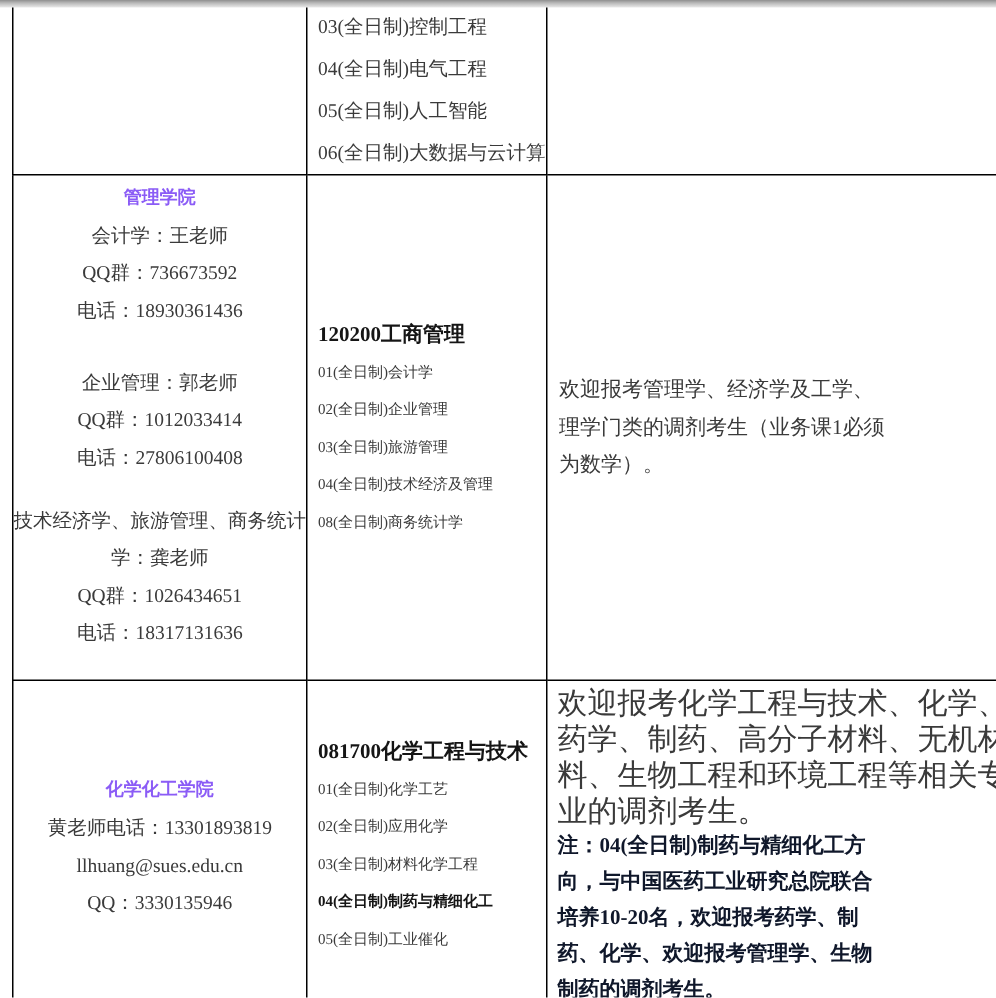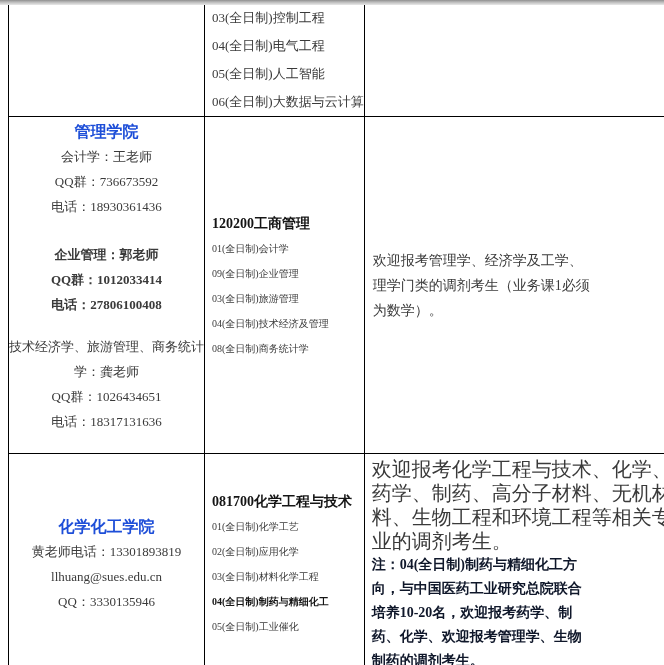--- a/index.html
+++ b/index.html
@@ -27,23 +27,23 @@
   tr.r3 td{height:218px;}
 
   .prog-list-top{padding:4px 0 0 7px;}
   .prog-list-top .prog-line{line-height:28px;font-size:13px;}
 
   .prog-line{line-height:25px;font-size:10px;white-space:nowrap;}
   .prog-heading{line-height:25px;font-size:14px;font-weight:bold;color:#151515;white-space:nowrap;}
   .bold-item{font-weight:bold;color:#151515;}
 
   .college-cell{ text-align:center;padding-top:2px; }
-  .college-name{ color:#1d4ed8;font-weight:bold;font-size:16px;line-height:25px; }
+  .college-name{ color:#8b5cf6;font-weight:bold;font-size:12px;line-height:25px; }
   .contact-line{ line-height:25px;font-size:13px;white-space:nowrap; }
-  .block-2{margin-top:23px;font-weight:bold;}
+  .block-2{margin-top:23px;}
   .block-3{margin-top:17px;}
 
   .vcenter{height:100%;display:flex;flex-direction:column;justify-content:center;}
   .hcenter{text-align:center;}
 
   .r2-progs{padding:94px 0 0 7px;}
   .r3-progs{padding-left:7px;}
 
   .note-cell-mid{padding:0 6px 0 8px;}
   .note-line{line-height:25px;font-size:14px;white-space:nowrap;}
@@ -89,21 +89,21 @@
         <div class="contact-line">技术经济学、旅游管理、商务统计</div>
         <div class="contact-line">学：龚老师</div>
         <div class="contact-line">QQ群：1026434651</div>
         <div class="contact-line">电话：18317131636</div>
       </div>
     </td>
     <td class="c2">
       <div class="r2-progs">
         <div class="prog-heading">120200工商管理</div>
         <div class="prog-line">01(全日制)会计学</div>
-        <div class="prog-line">09(全日制)企业管理</div>
+        <div class="prog-line">02(全日制)企业管理</div>
         <div class="prog-line">03(全日制)旅游管理</div>
         <div class="prog-line">04(全日制)技术经济及管理</div>
         <div class="prog-line">08(全日制)商务统计学</div>
       </div>
     </td>
     <td class="c3">
       <div class="vcenter note-cell-mid">
         <div class="note-line">欢迎报考管理学、经济学及工学、</div>
         <div class="note-line">理学门类的调剂考生（业务课1必须</div>
         <div class="note-line">为数学）。</div>

